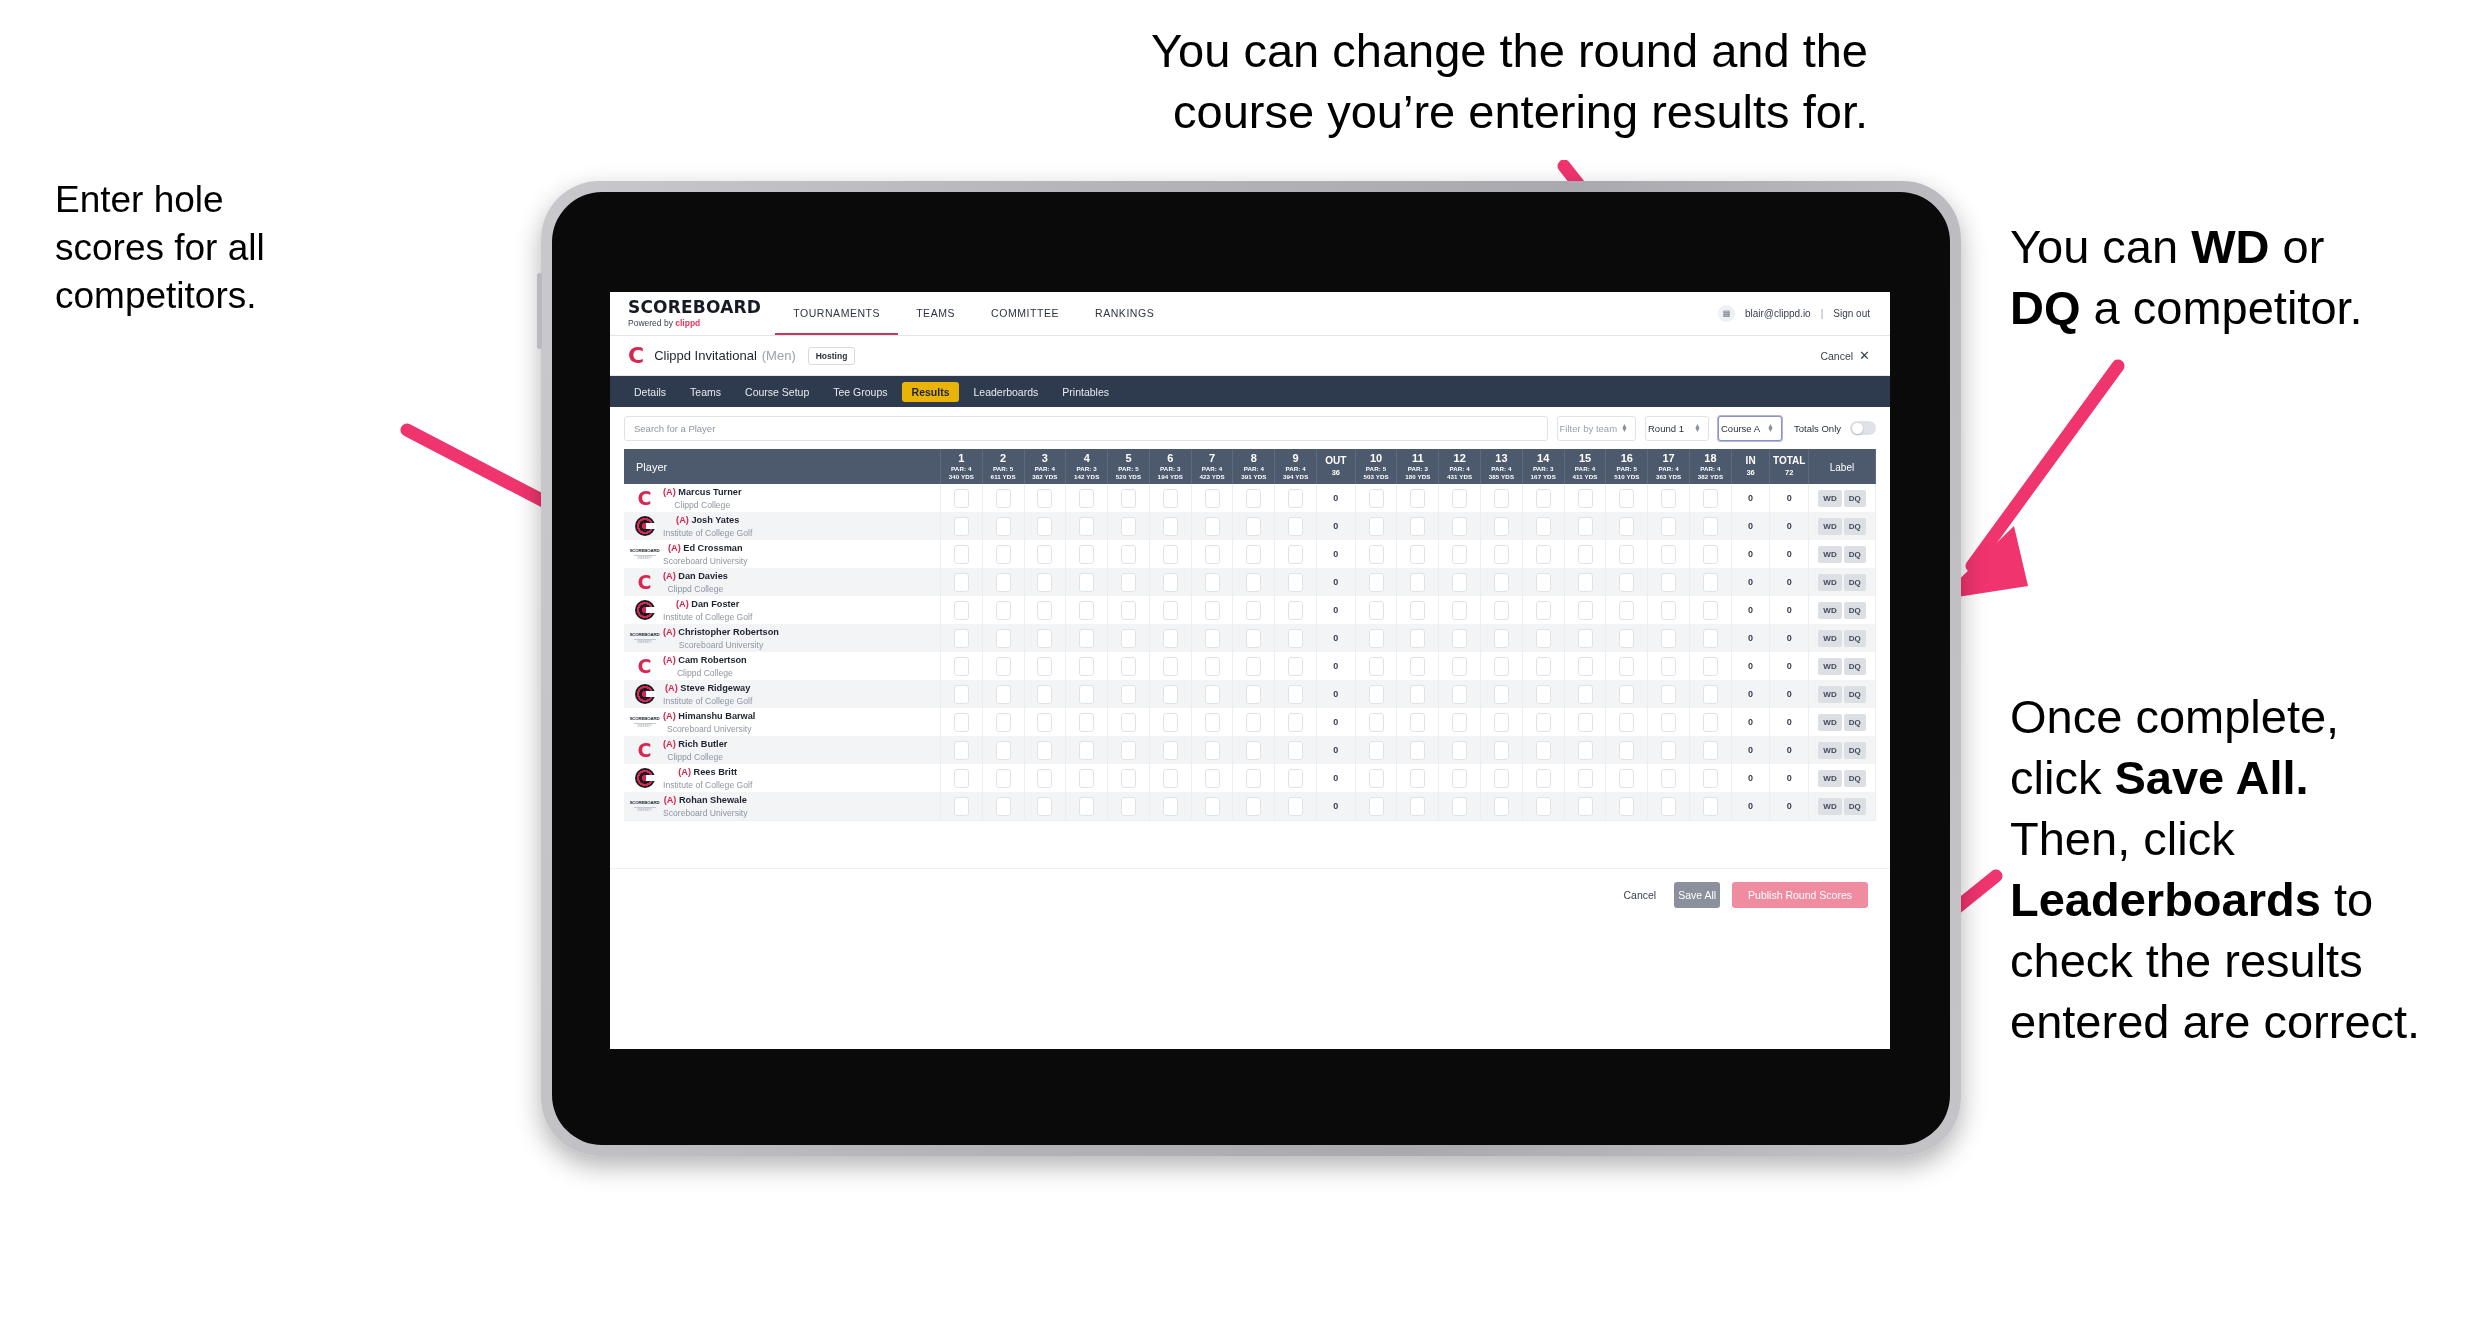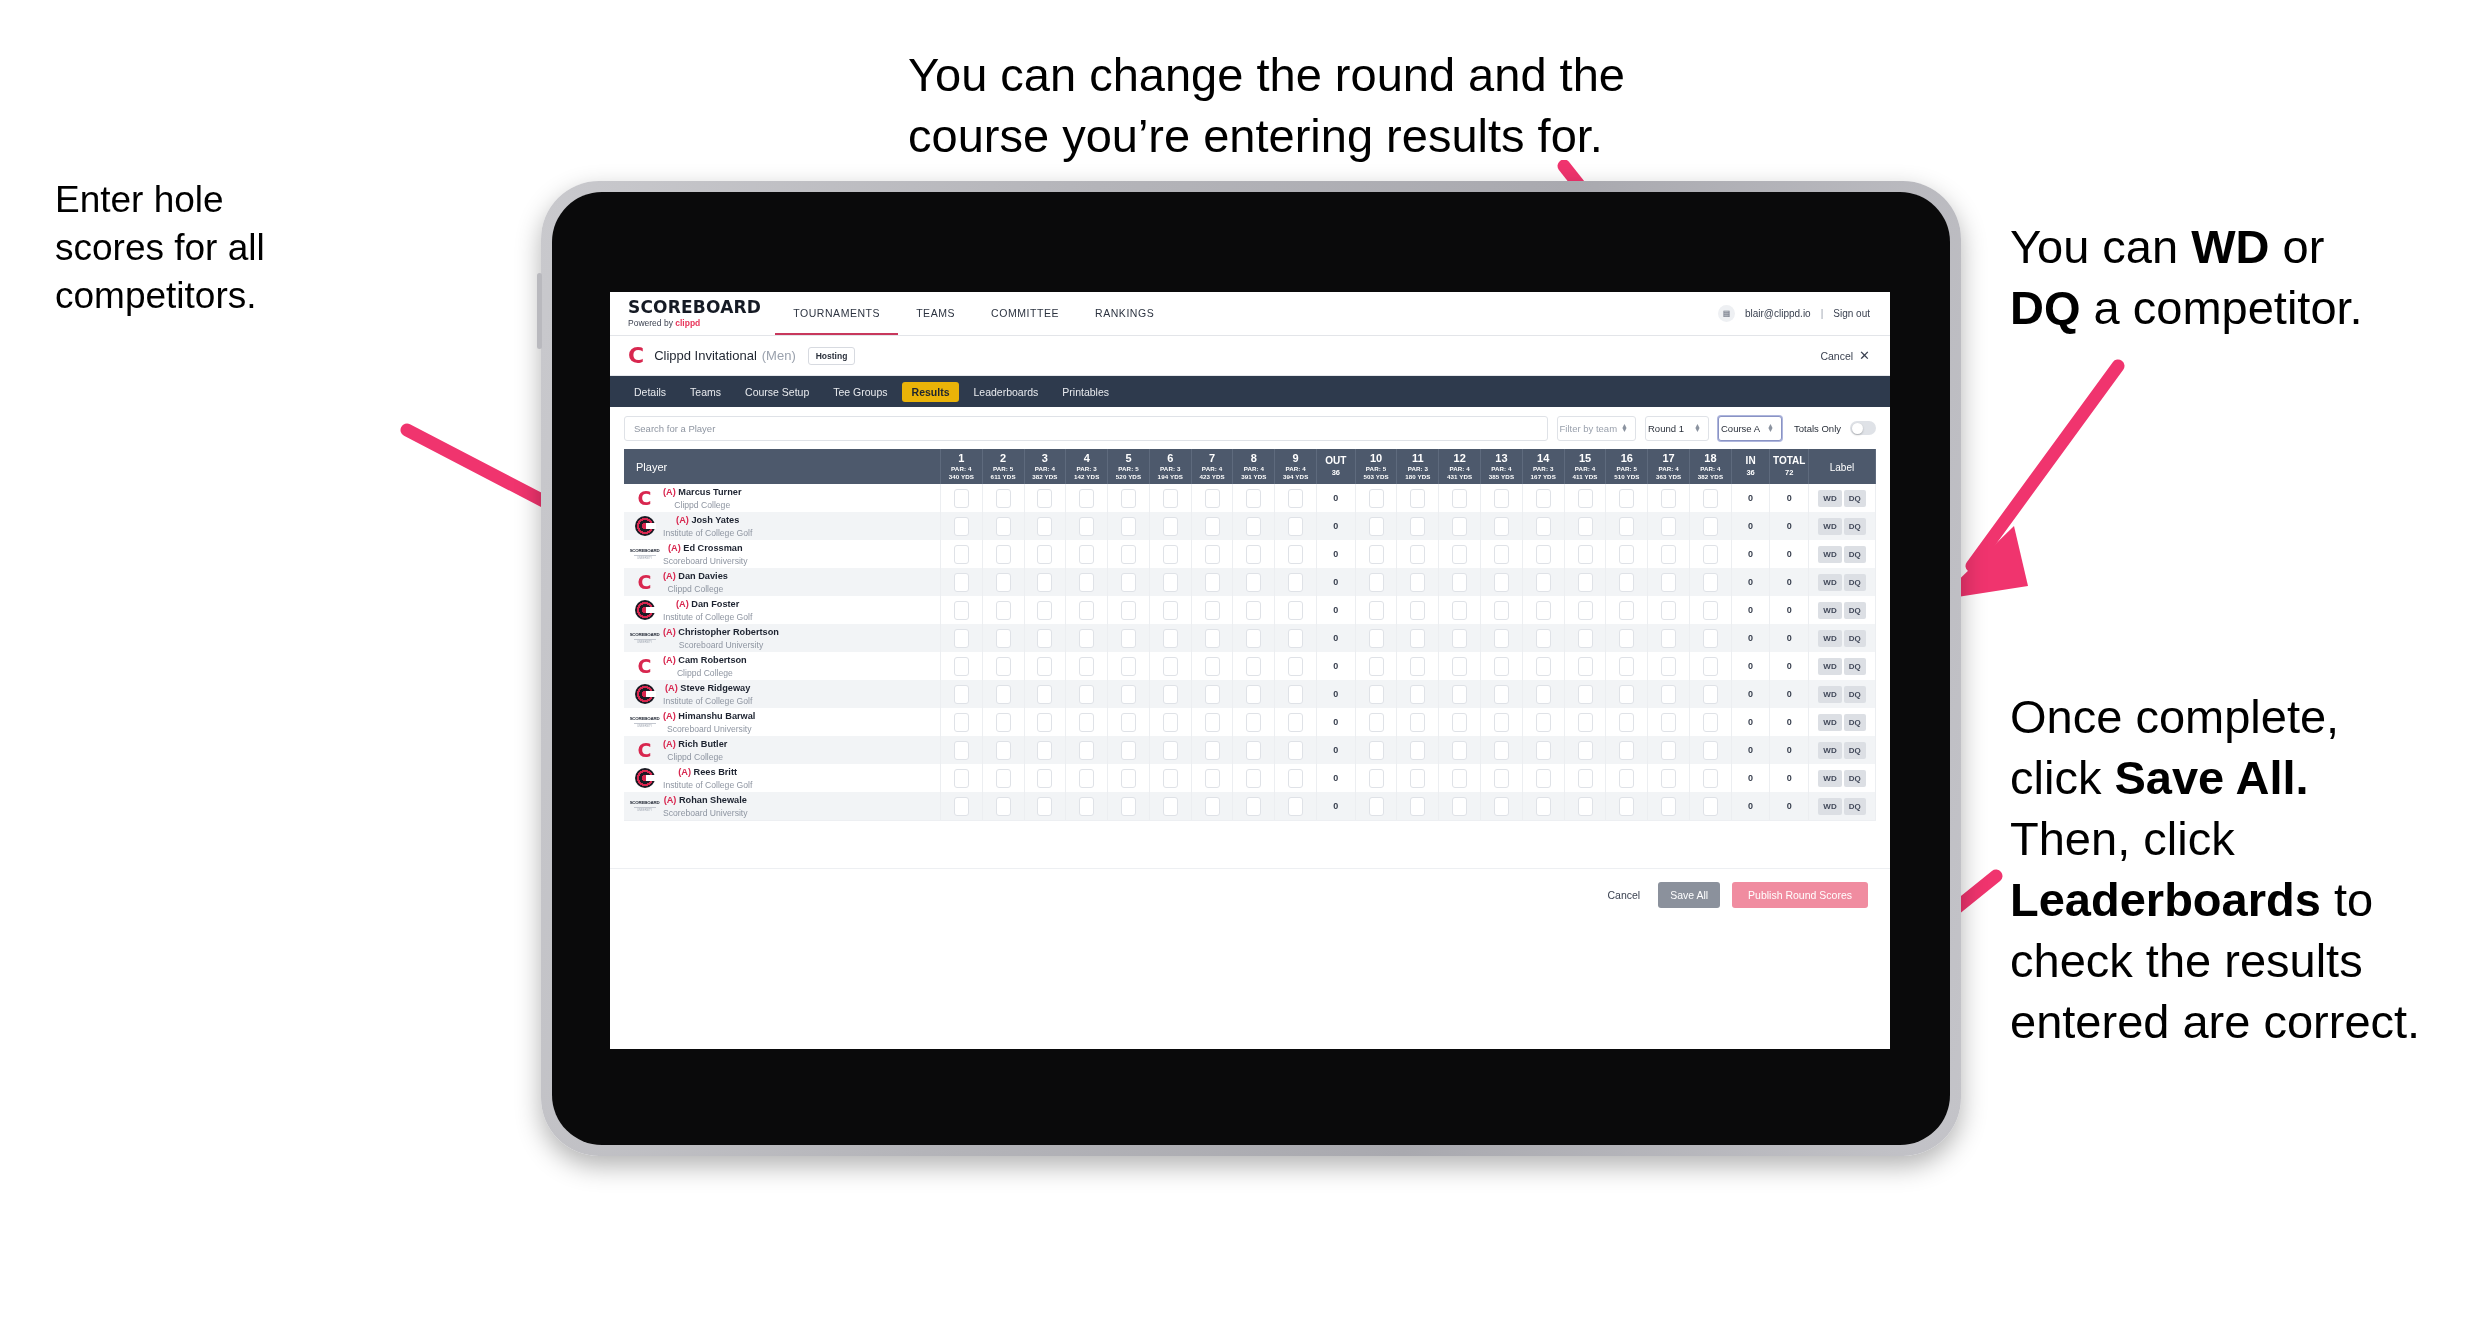--- a/index.html
+++ b/index.html
@@ -14,21 +14,21 @@
   
   .anno {
     position: absolute;
     color: #000;
     font-family: "Liberation Sans", sans-serif;
     font-weight: 400;
     line-height: 1.30;
     white-space: pre-line;
   }
   .anno b { font-weight: 700; }
-  #anno-top    { left: 908px; top: 20px;  width: 960px; font-size: 47px; text-align: left; margin-top: 24px; }
+  #anno-top    { left: 908px; top: 20px;  width: 960px; font-size: 47px; text-align: right; }
   #anno-left   { left: 55px;  top: 176px; width: 420px; font-size: 37px; }
   #anno-wd     { left: 2010px; top: 216px; width: 470px; font-size: 47px; }
   #anno-save   { left: 2010px; top: 686px; width: 480px; font-size: 47px; }
 
   
   .arrow { position: absolute; pointer-events: none; }
 
   
   #tablet {
     position: absolute;
@@ -220,21 +220,21 @@
   
   #tbl-footer { height: 40px; background: #fff; border-top: 1px solid #edeff2; }
   #actionbar {
     margin-top: 8px; height: 52px; background: #fff;
     display: flex; align-items: center; justify-content: flex-end;
     gap: 12px; padding-right: 22px; border-top: 1px solid #edeff2;
   }
   #btn-cancel { font-size: 10.5px; color: #3a4150; cursor: pointer; padding: 0 6px; }
   #btn-saveall {
     background: #8b919c; color: #fff; font-size: 10.5px; font-weight: 500;
-    padding: 7px 12px; border-radius: 3px; cursor: pointer;
+    padding: 7px 4px; border-radius: 3px; cursor: pointer;
   }
   #btn-publish {
     background: #f08ca0; color: #fff; font-size: 10.5px; font-weight: 500;
     padding: 7px 16px; border-radius: 3px; cursor: pointer;
   }
 </style>
 </head>
 <body>
 
 <div id="stage">

